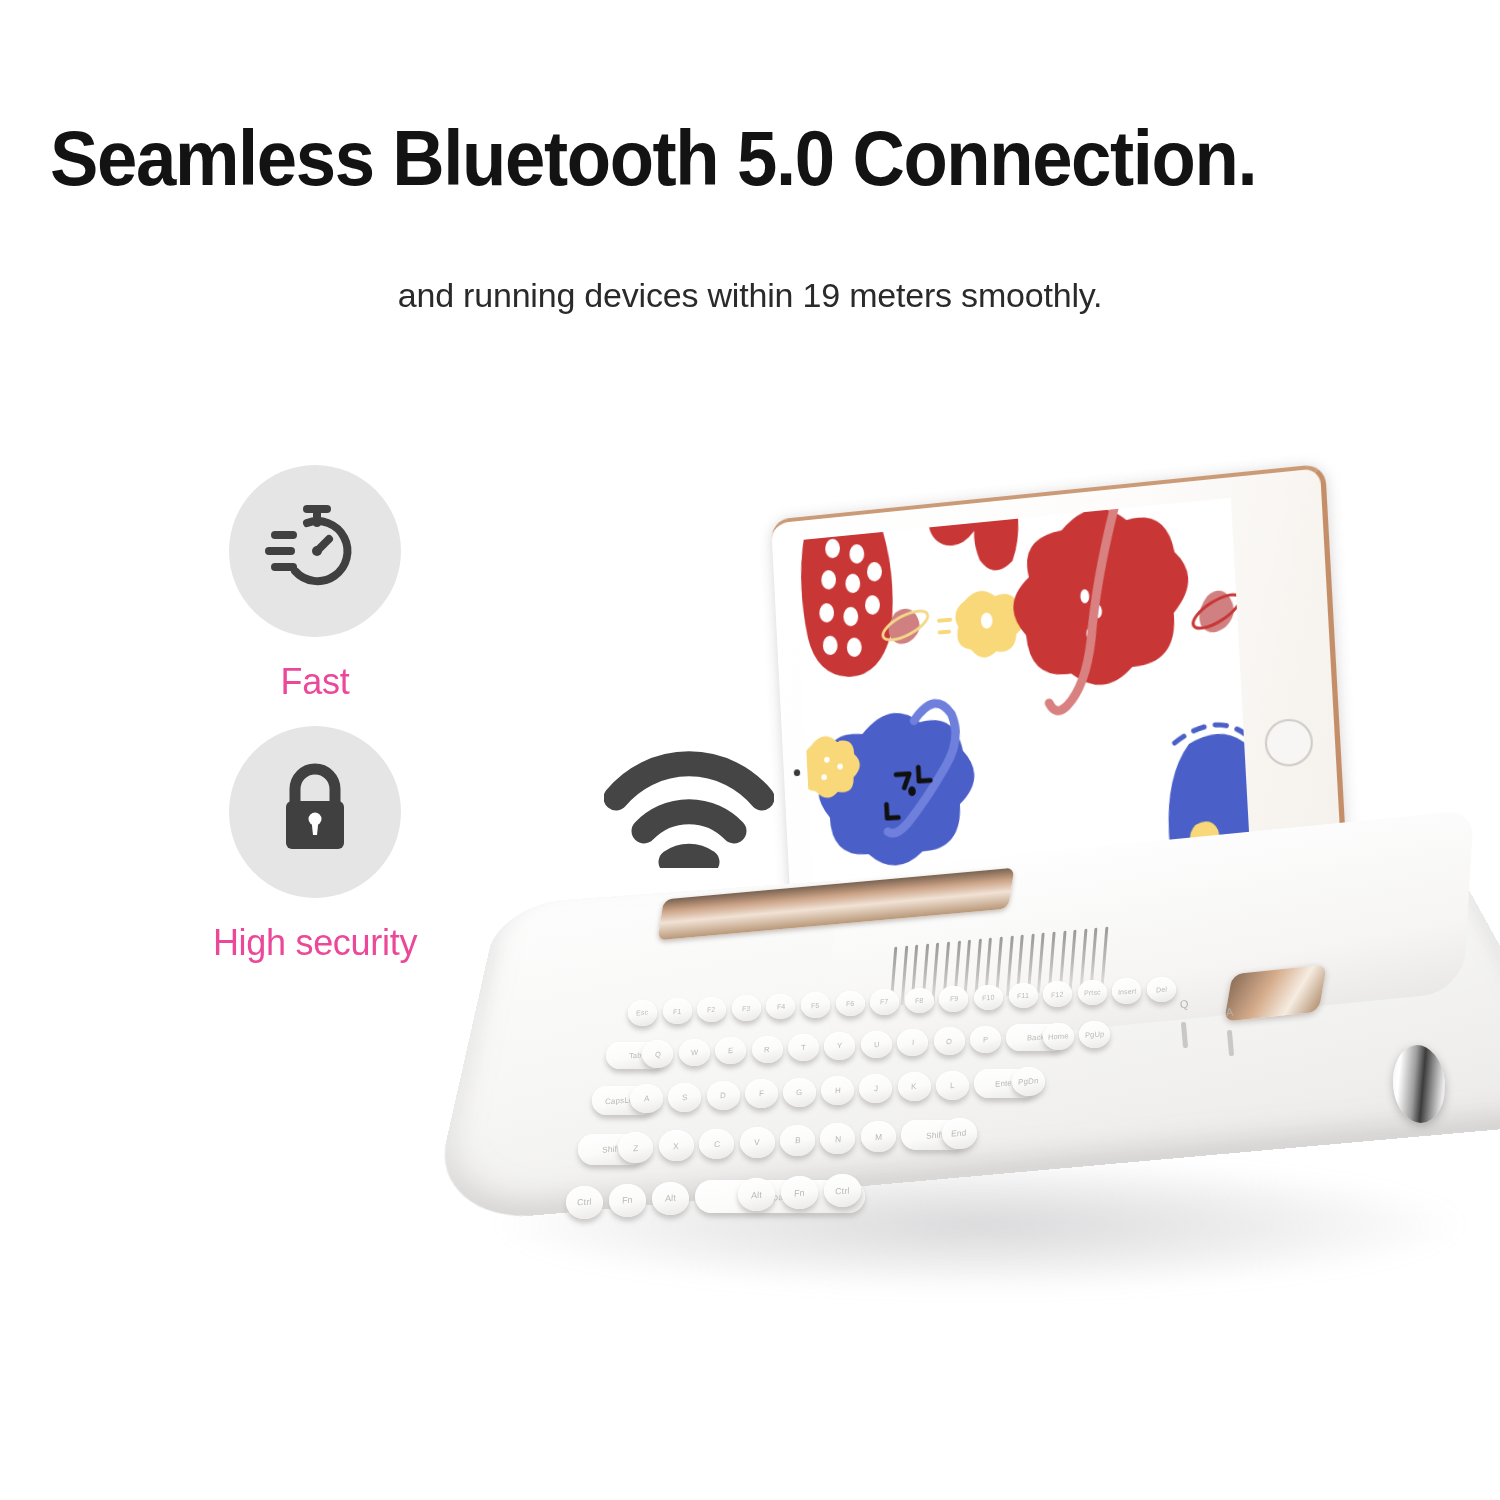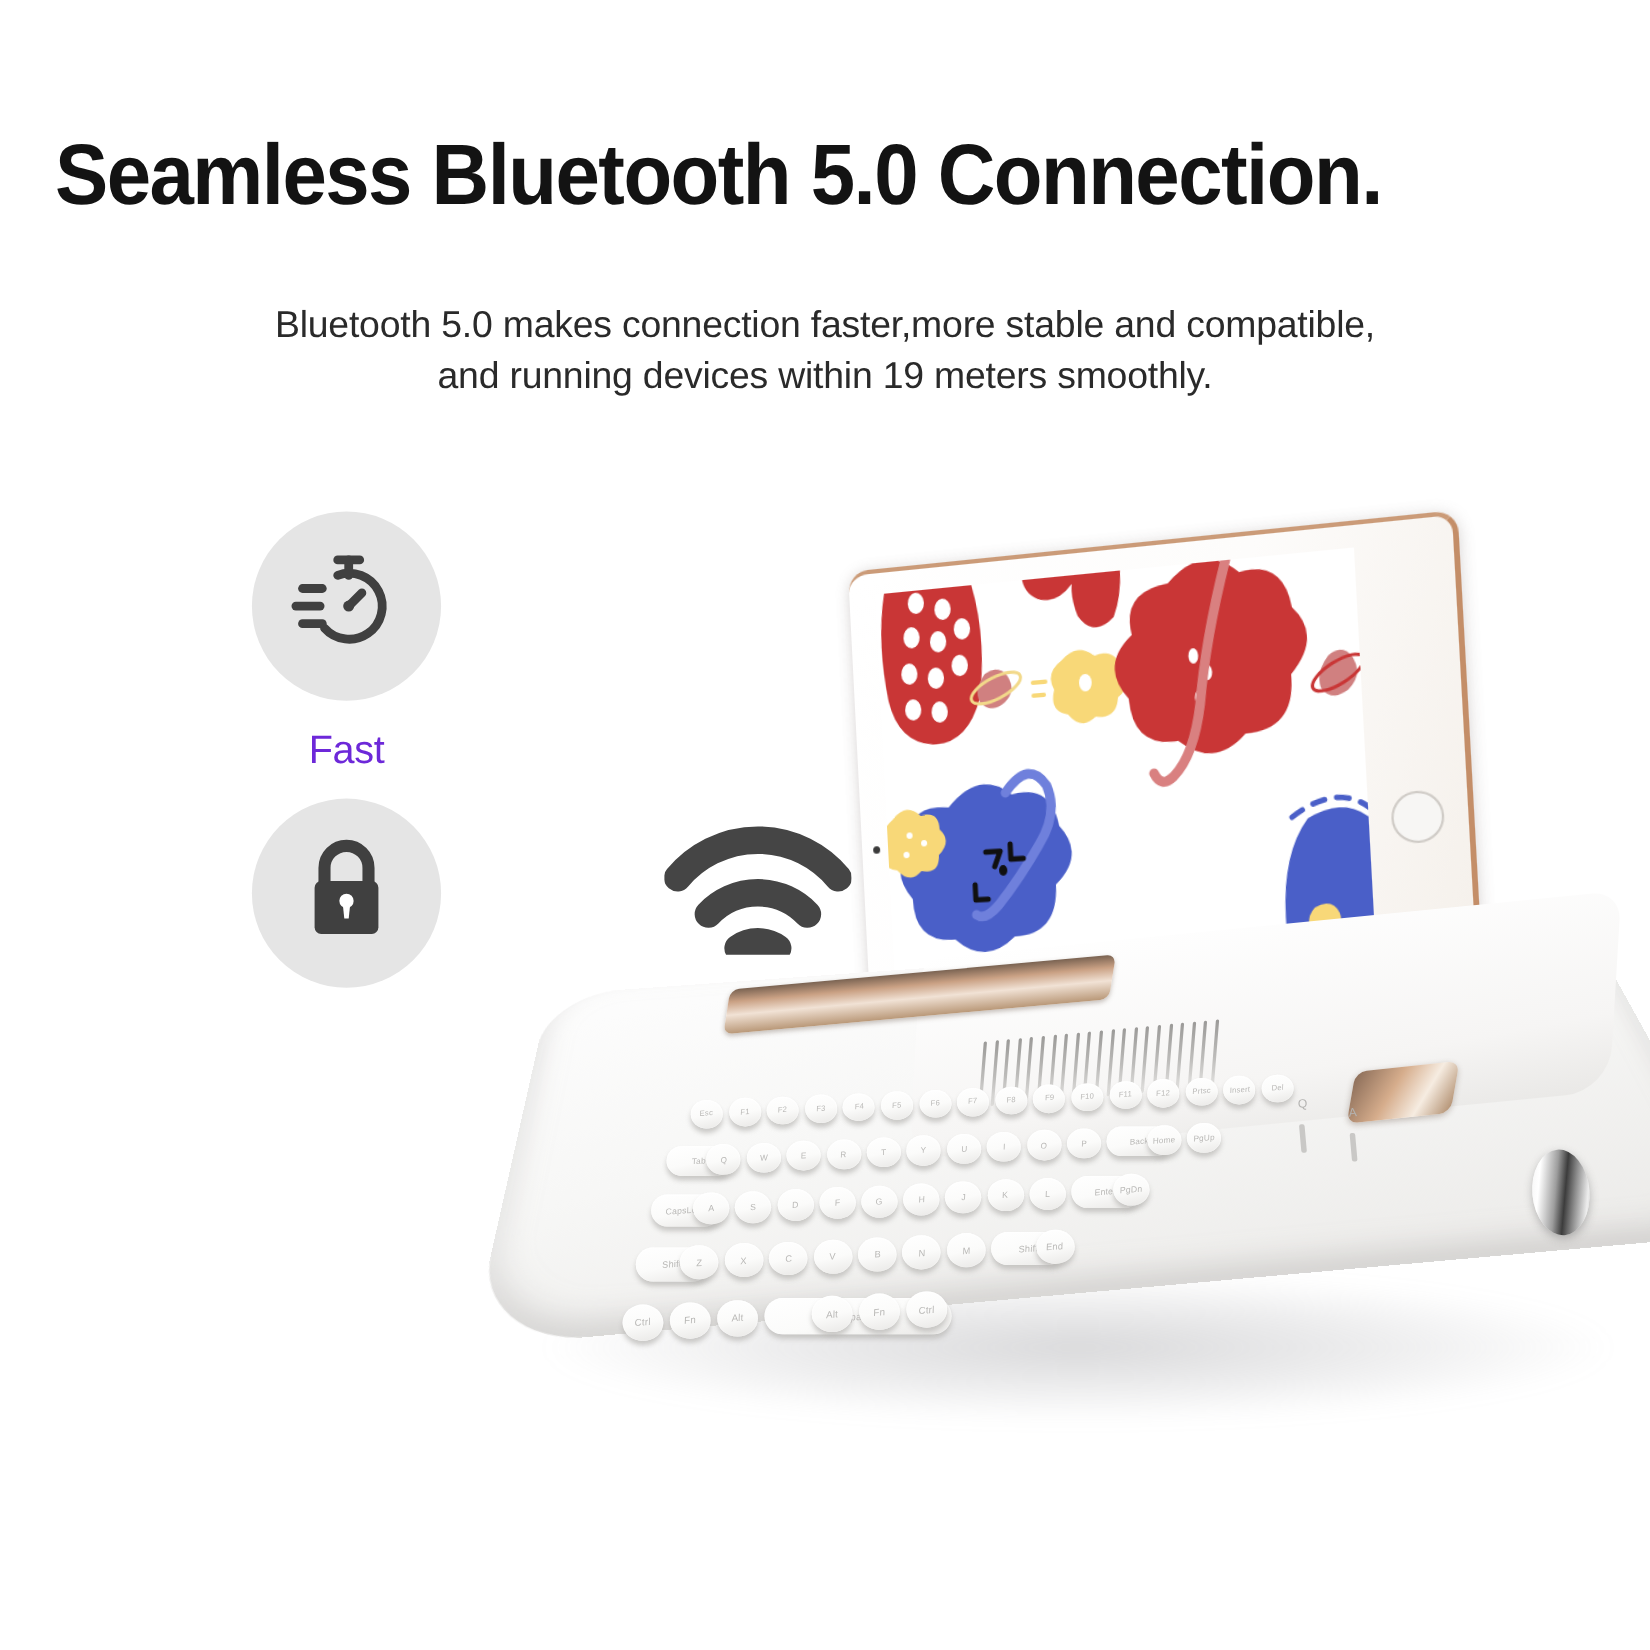--- a/index.html
+++ b/index.html
@@ -66,21 +66,21 @@
     border-radius: 50%;
     background: #e5e5e5;
     margin: 0 auto;
     display: flex;
     align-items: center;
     justify-content: center;
   }
   .feature-label {
     margin-top: 22px;
     font-size: 36px;
-    color: #6d28d9;
+    color: #ec4899;
     line-height: 1.25;
     letter-spacing: -0.3px;
   }
   .feature-label .l { display: block; }
 
   
   .wifi-icon {
     position: absolute;
     left: 604px;
     top: 748px;
@@ -281,21 +281,20 @@
   .art { position: absolute; inset: 0; }
 </style>
 </head>
 <body>
 
 <div id="page">
 
   <div class="headline">Seamless Bluetooth 5.0 Connection.</div>
 
   <div class="subtitle">
-    <span class="line">Bluetooth 5.0 makes connection faster,more stable and compatible,</span>
     <span class="line">and running devices within 19 meters smoothly.</span>
   </div>
 
   <div class="features">
 
     <div class="feature">
       <div class="feature-badge">
         <span>
           <svg width="104" height="104" viewBox="0 0 104 104">
             <g fill="none" stroke="#404040" stroke-width="8" stroke-linecap="round">
@@ -320,20 +319,23 @@
     <div class="feature">
       <div class="feature-badge">
         <span>
           <svg width="86" height="98" viewBox="0 0 86 98">
             <path d="M23 42 L23 28 A20 20 0 0 1 63 28 L63 42" fill="none" stroke="#404040" stroke-width="11" stroke-linecap="round"></path>
             <rect x="14" y="40" width="58" height="48" rx="6" fill="#404040"></rect>
             <circle cx="43" cy="58" r="6.5" fill="#ffffff"></circle>
             <path d="M39.5 60 L46.5 60 L45 74 L41 74 Z" fill="#ffffff"></path>
           </svg>
         </span>
+      </div>
+      <div class="feature-label">
+        <span class="l">High security</span>
       </div>
     </div>
 
   </div>
 
   <div class="wifi-icon">
     <svg width="170" height="120" viewBox="0 0 170 120">
       <g fill="none" stroke="#454545" stroke-linecap="round">
         <path d="M12 50 A95 95 0 0 1 158 50" stroke-width="25"></path>
         <path d="M40 83 A62 62 0 0 1 130 83" stroke-width="25"></path>

